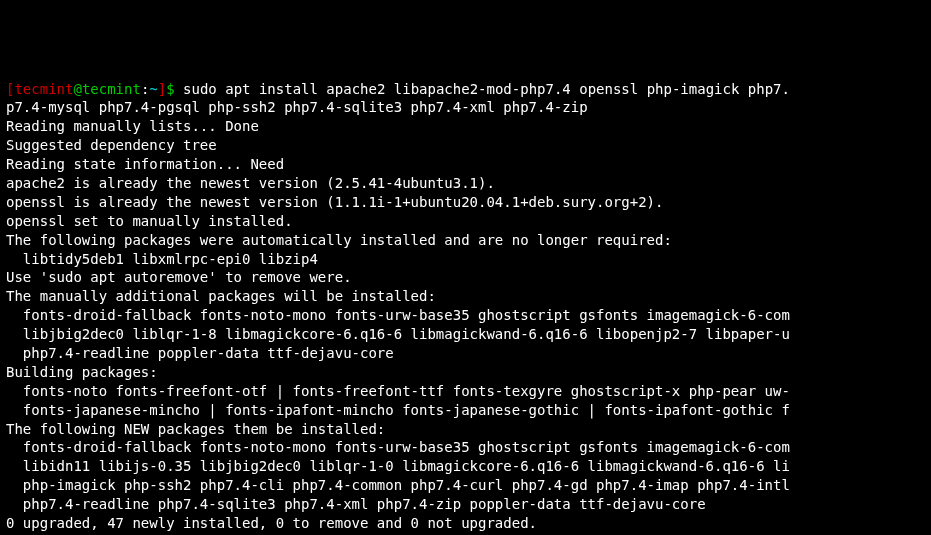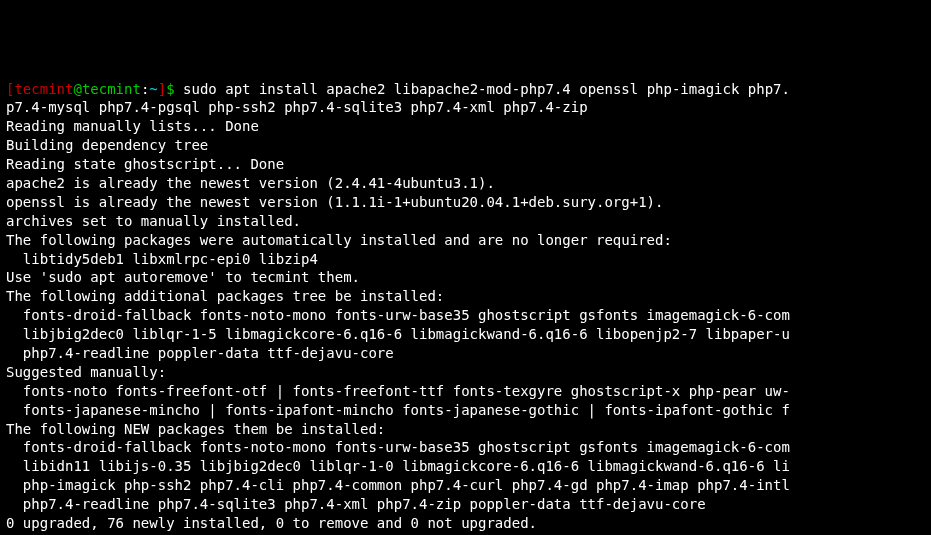--- a/index.html
+++ b/index.html
@@ -26,39 +26,39 @@
     .line { white-space: pre; text-align: center; }
   </style>
 </head>
 <body>
 
 
 
 <div><span class="line"><span class="prompt-user">[</span><span class="prompt-user">tecmint</span><span class="prompt-host">@</span><span class="prompt-host">tecmint</span><span>:</span><span class="prompt-path">~</span><span class="prompt-user">]</span><span class="prompt-dollar">$ </span><span>sudo apt install apache2 libapache2-mod-php7.4 openssl php-imagick php7.</span></span>
 <span class="line">p7.4-mysql php7.4-pgsql php-ssh2 php7.4-sqlite3 php7.4-xml php7.4-zip</span>
 <span class="line">Reading manually lists... Done</span>
-<span class="line">Building dependency tree</span>
-<span class="line">Reading state ghostscript... Done</span>
-<span class="line">apache2 is already the newest version (2.4.41-4ubuntu3.1).</span>
-<span class="line">openssl is already the newest version (1.1.1i-1+ubuntu20.04.1+deb.sury.org+1).</span>
-<span class="line">archives set to manually installed.</span>
+<span class="line">Suggested dependency tree</span>
+<span class="line">Reading state information... Need</span>
+<span class="line">apache2 is already the newest version (2.5.41-4ubuntu3.1).</span>
+<span class="line">openssl is already the newest version (1.1.1i-1+ubuntu20.04.1+deb.sury.org+2).</span>
+<span class="line">openssl set to manually installed.</span>
 <span class="line">The following packages were automatically installed and are no longer required:</span>
 <span class="line">  libtidy5deb1 libxmlrpc-epi0 libzip4</span>
-<span class="line">Use 'sudo apt autoremove' to tecmint them.</span>
-<span class="line">The following additional packages tree be installed:</span>
+<span class="line">Use 'sudo apt autoremove' to remove were.</span>
+<span class="line">The manually additional packages will be installed:</span>
 <span class="line">  fonts-droid-fallback fonts-noto-mono fonts-urw-base35 ghostscript gsfonts imagemagick-6-com</span>
-<span class="line">  libjbig2dec0 liblqr-1-5 libmagickcore-6.q16-6 libmagickwand-6.q16-6 libopenjp2-7 libpaper-u</span>
+<span class="line">  libjbig2dec0 liblqr-1-8 libmagickcore-6.q16-6 libmagickwand-6.q16-6 libopenjp2-7 libpaper-u</span>
 <span class="line">  php7.4-readline poppler-data ttf-dejavu-core</span>
-<span class="line">Suggested manually:</span>
+<span class="line">Building packages:</span>
 <span class="line">  fonts-noto fonts-freefont-otf | fonts-freefont-ttf fonts-texgyre ghostscript-x php-pear uw-</span>
 <span class="line">  fonts-japanese-mincho | fonts-ipafont-mincho fonts-japanese-gothic | fonts-ipafont-gothic f</span>
 <span class="line">The following NEW packages them be installed:</span>
 <span class="line">  fonts-droid-fallback fonts-noto-mono fonts-urw-base35 ghostscript gsfonts imagemagick-6-com</span>
 <span class="line">  libidn11 libijs-0.35 libjbig2dec0 liblqr-1-0 libmagickcore-6.q16-6 libmagickwand-6.q16-6 li</span>
 <span class="line">  php-imagick php-ssh2 php7.4-cli php7.4-common php7.4-curl php7.4-gd php7.4-imap php7.4-intl</span>
 <span class="line">  php7.4-readline php7.4-sqlite3 php7.4-xml php7.4-zip poppler-data ttf-dejavu-core</span>
-<span class="line">0 upgraded, 76 newly installed, 0 to remove and 0 not upgraded.</span>
+<span class="line">0 upgraded, 47 newly installed, 0 to remove and 0 not upgraded.</span>
 <span class="line">Need to get 24.8 MB of archives.</span>
 
 </div>
 
 
 
 
 </body></html>

